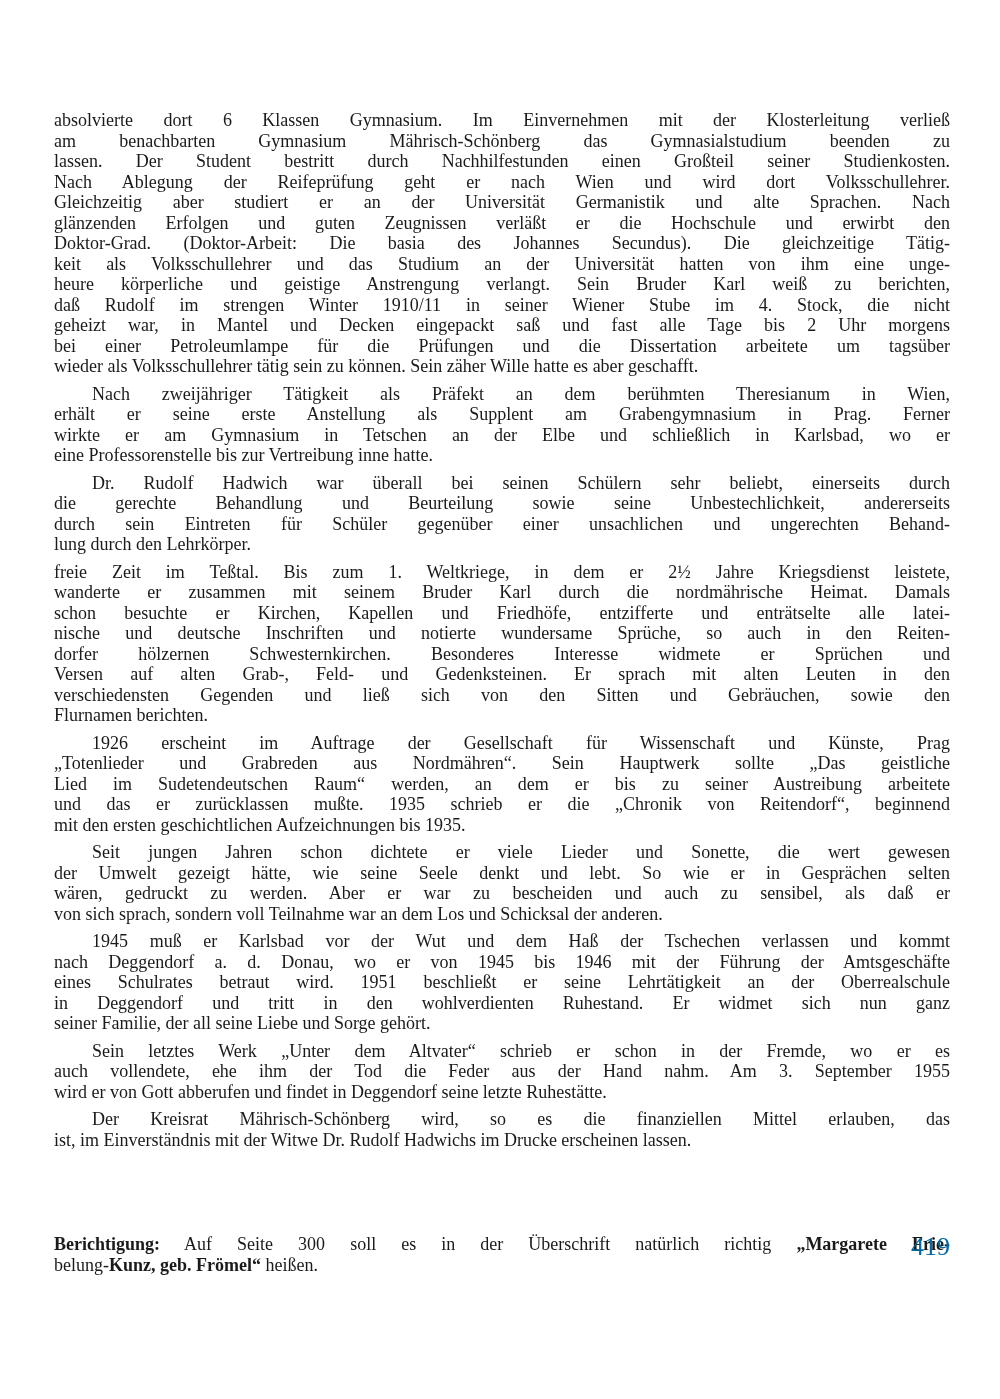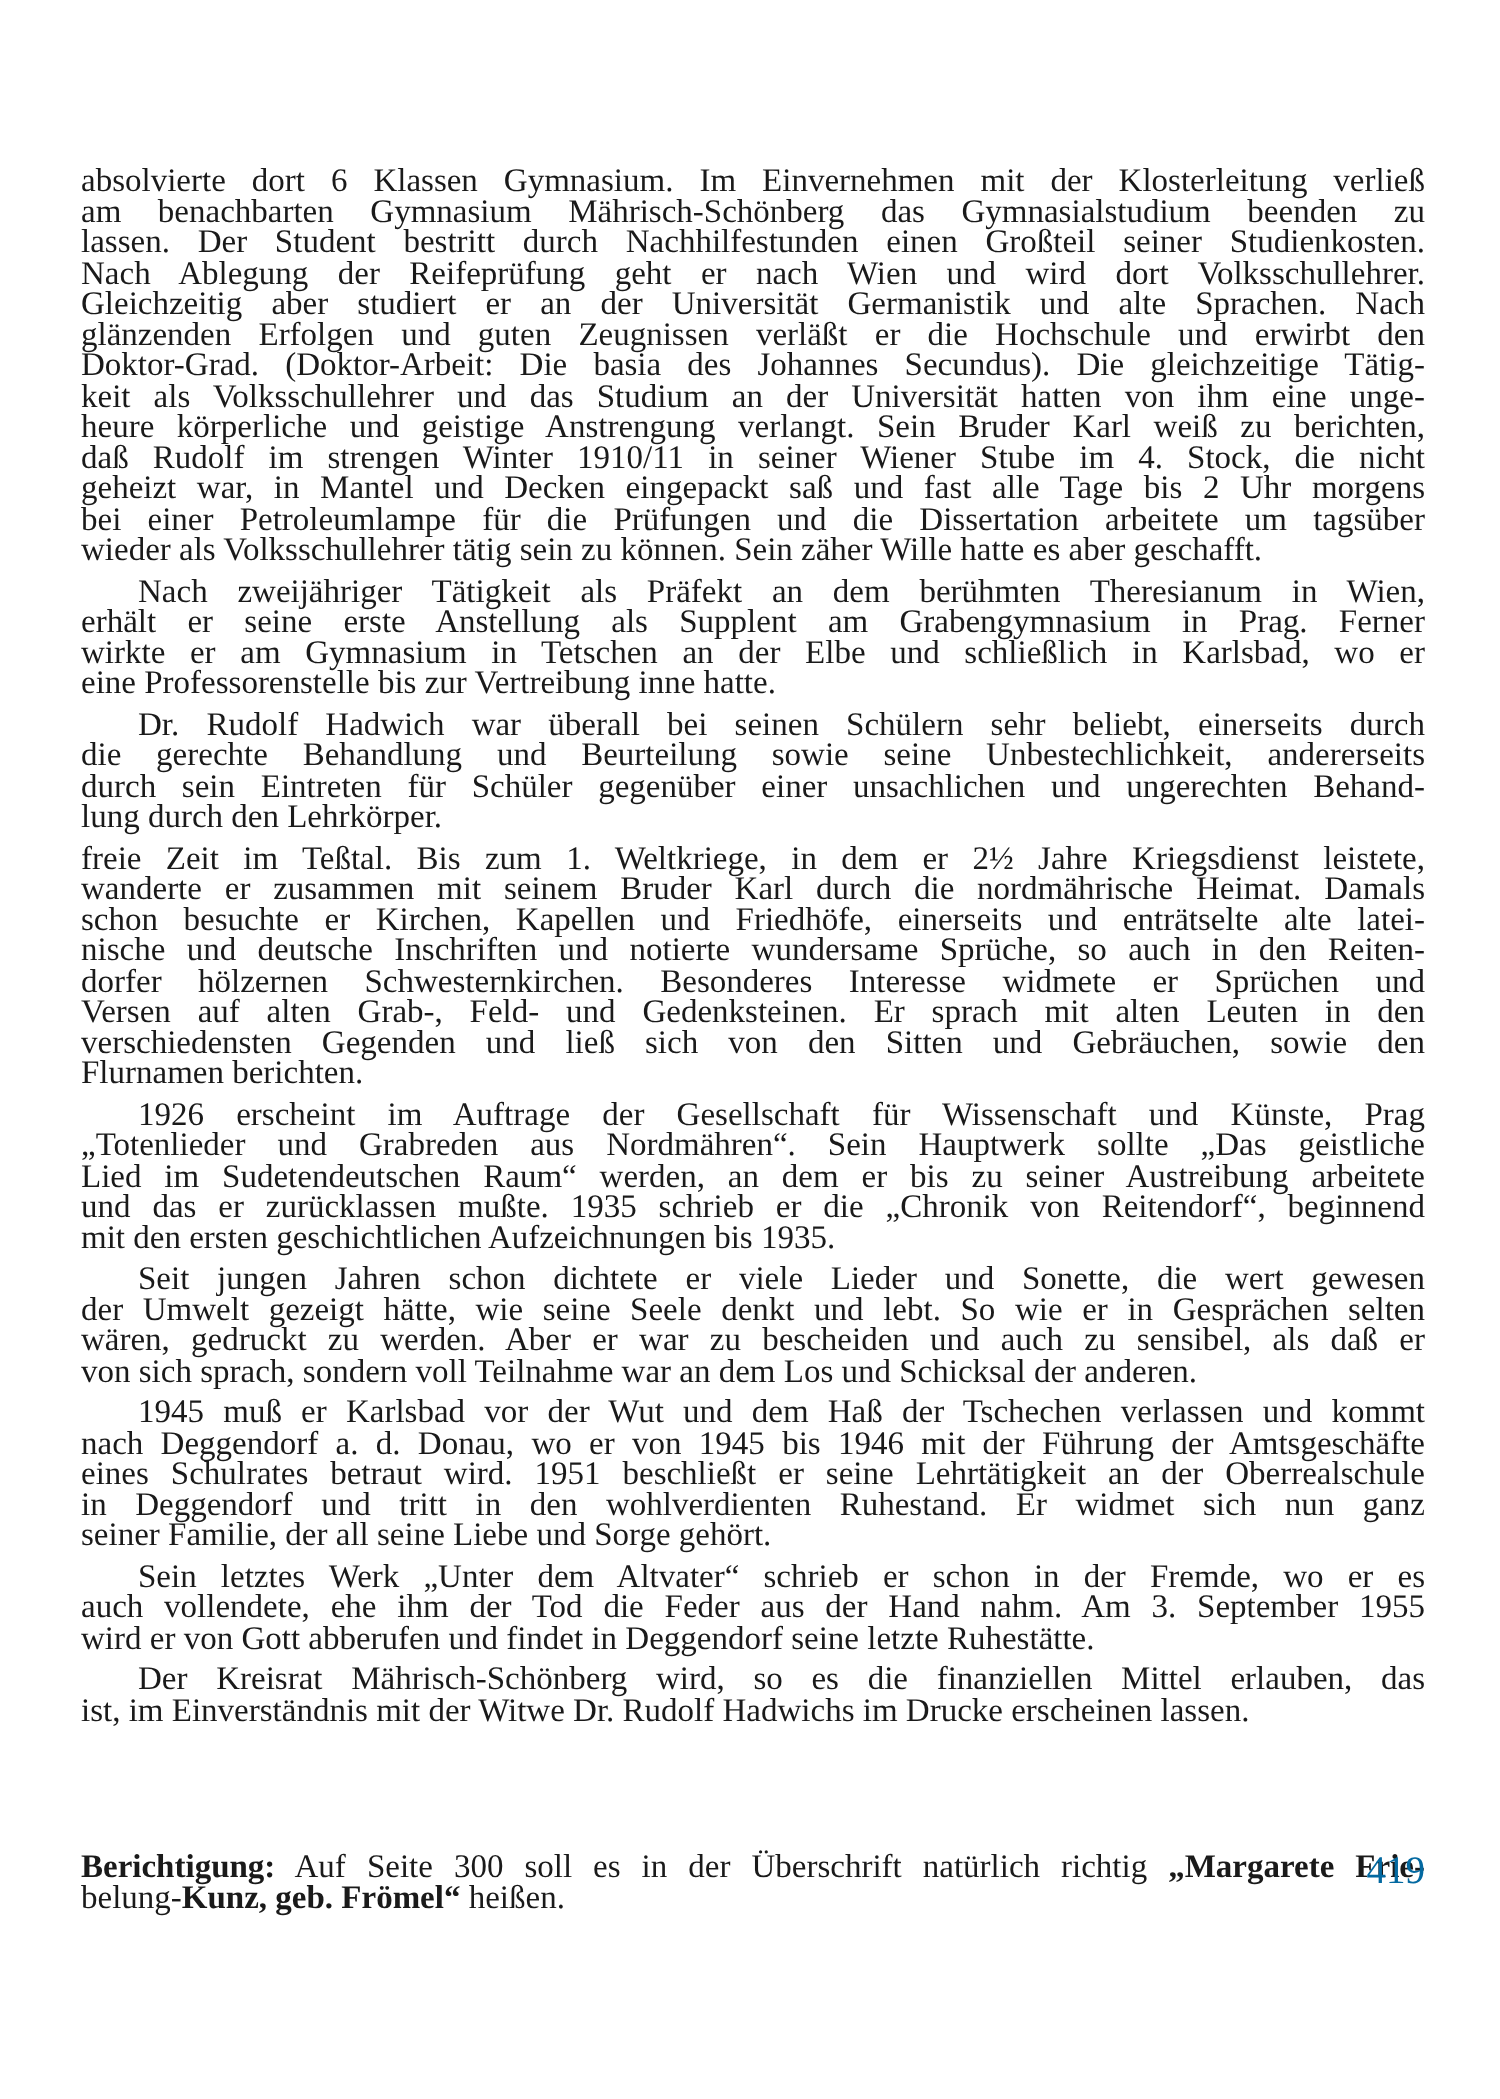--- a/index.html
+++ b/index.html
@@ -1,20 +1,20 @@
 <!DOCTYPE html>
 <html><head>
 <meta charset="utf-8">
 <style>
   html, body { margin: 0; padding: 0; background: #ffffff; }
   body { width: 1000px; height: 1399px; position: relative; overflow: hidden; }
   .page {
     position: absolute; left: 54px; top: 110px; width: 896px;
     font-family: "Liberation Serif", "DejaVu Serif", serif;
-    font-size: 22px; color: #1a1a1a; line-height: 20.5px;
+    font-size: 18px; color: #1a1a1a; line-height: 20.5px;
   }
   .para { margin: 0 0 7px 0; }
   .line { display: block; text-align: justify; text-align-last: justify; white-space: nowrap; height: 20.5px; }
   .line.last { text-align-last: left; }
   .indent { padding-left: 38px; }
   .bold { font-weight: bold; }
   .pagenum {
     position: absolute; right: 50px; top: 1232px;
     font-family: "Liberation Serif", "DejaVu Serif", serif;
     font-size: 26px; color: #0369a1;
@@ -47,21 +47,21 @@
     </div>
     <div class="para">
       <span class="line indent">Dr. Rudolf Hadwich war überall bei seinen Schülern sehr beliebt, einerseits durch</span>
       <span class="line">die gerechte Behandlung und Beurteilung sowie seine Unbestechlichkeit, andererseits</span>
       <span class="line">durch sein Eintreten für Schüler gegenüber einer unsachlichen und ungerechten Behand-</span>
       <span class="line last">lung durch den Lehrkörper.</span>
     </div>
     <div class="para">
       <span class="line">freie Zeit im Teßtal. Bis zum 1. Weltkriege, in dem er 2½ Jahre Kriegsdienst leistete,</span>
       <span class="line">wanderte er zusammen mit seinem Bruder Karl durch die nordmährische Heimat. Damals</span>
-      <span class="line">schon besuchte er Kirchen, Kapellen und Friedhöfe, einerseits und enträtselte alte latei-</span>
+      <span class="line">schon besuchte er Kirchen, Kapellen und Friedhöfe, entzifferte und enträtselte alle latei-</span>
       <span class="line">nische und deutsche Inschriften und notierte wundersame Sprüche, so auch in den Reiten-</span>
       <span class="line">dorfer hölzernen Schwesternkirchen. Besonderes Interesse widmete er Sprüchen und</span>
       <span class="line">Versen auf alten Grab-, Feld- und Gedenksteinen. Er sprach mit alten Leuten in den</span>
       <span class="line">verschiedensten Gegenden und ließ sich von den Sitten und Gebräuchen, sowie den</span>
       <span class="line last">Flurnamen berichten.</span>
     </div>
     <div class="para">
       <span class="line indent">1926 erscheint im Auftrage der Gesellschaft für Wissenschaft und Künste, Prag</span>
       <span class="line">„Totenlieder und Grabreden aus Nordmähren“. Sein Hauptwerk sollte „Das geistliche</span>
       <span class="line">Lied im Sudetendeutschen Raum“ werden, an dem er bis zu seiner Austreibung arbeitete</span>

